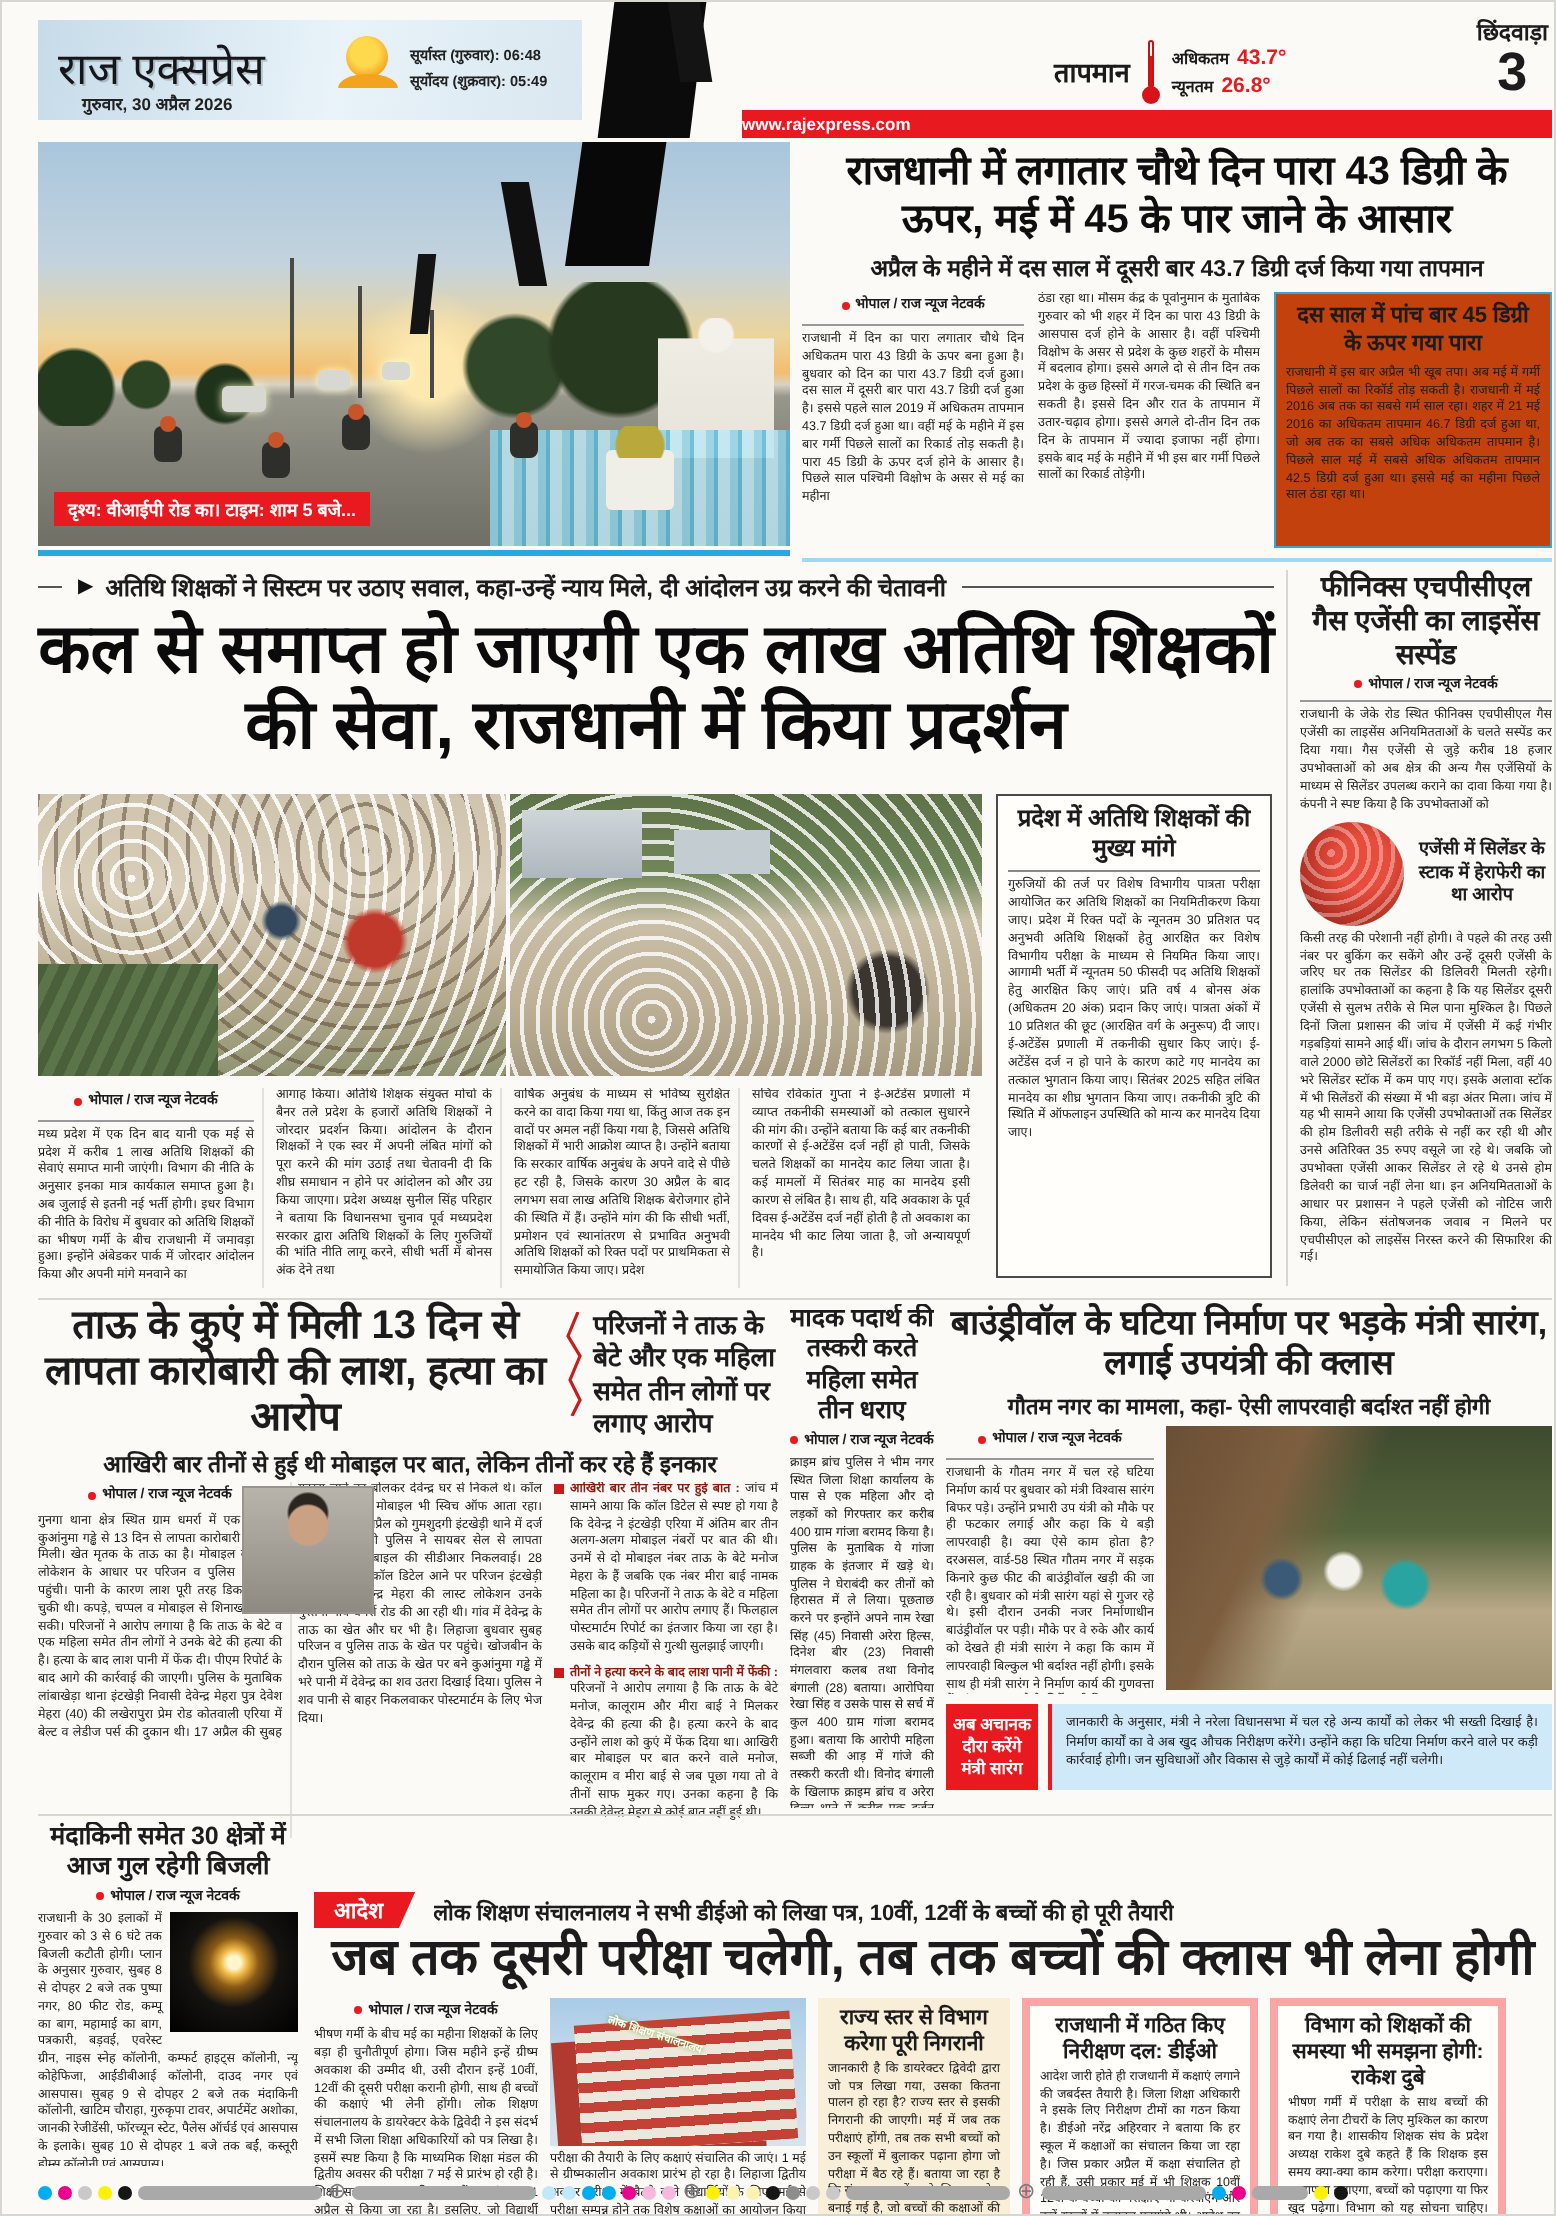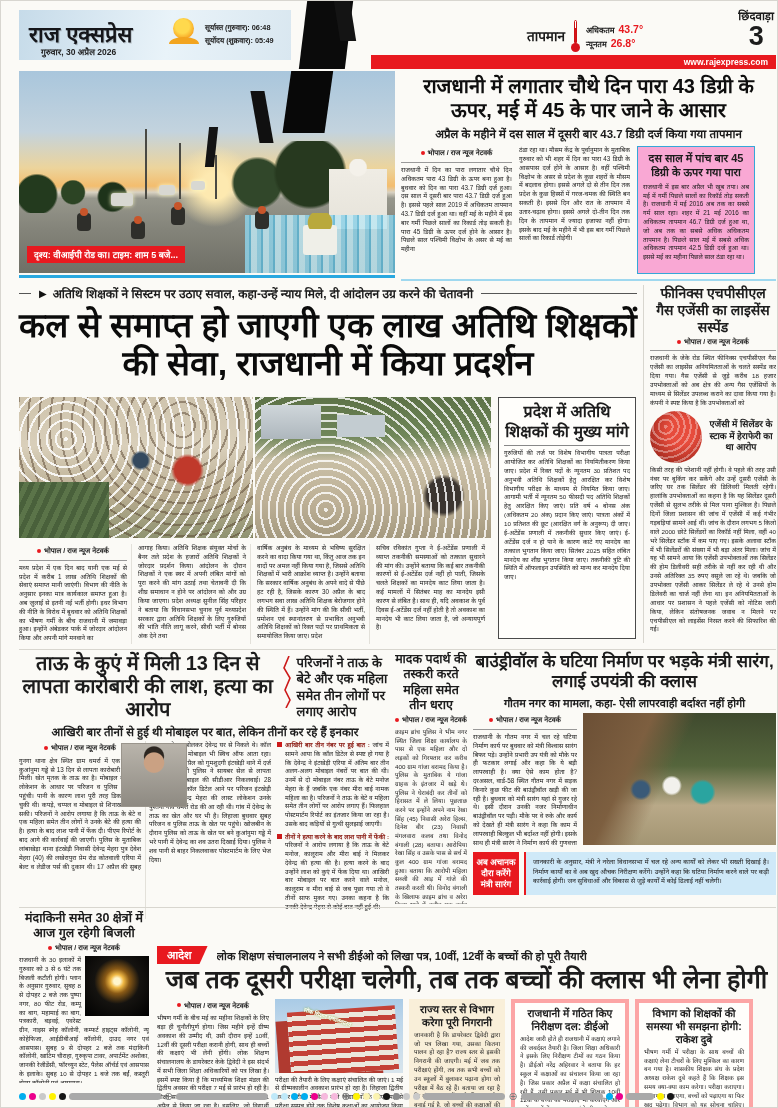--- a/index.html
+++ b/index.html
@@ -4,21 +4,21 @@
 <style>
   * { margin:0; padding:0; box-sizing:border-box; }
   html,body { background:#e9e7e2; }
   body { font-family:"Liberation Sans","DejaVu Sans",sans-serif; color:#1c1c1c; }
   .page { position:relative; width:778px; height:1108px; background:#fbfaf6; margin:0 auto; overflow:hidden; border:1px solid #d8d6d0; }
 
   
   .masthead { position:absolute; left:18px; top:5px; width:757px; height:63px; }
   .mh-left { position:absolute; left:0; top:4px; width:272px; height:50px;
              background:linear-gradient(100deg,#c6dbe9 0%,#e9f3f9 55%,#d9e7f0 100%); }
-  .paper-name { position:absolute; left:10px; top:8px; font-size:22px; font-weight:700; color:#15161a; text-shadow:1px 1px 0 rgba(0,0,0,.18); white-space:nowrap; }
+  .paper-name { position:absolute; left:10px; top:8px; font-size:22px; font-weight:400; color:#15161a; text-shadow:1px 1px 0 rgba(0,0,0,.18); white-space:nowrap; }
   .date-line { position:absolute; left:22px; top:36px; font-size:8.5px; font-weight:bold; color:#222; }
   .sun-icon { position:absolute; left:150px; top:8px; width:30px; height:26px; }
   .sun-core { position:absolute; left:4px; top:0; width:21px; height:21px; border-radius:50%;
               background:radial-gradient(circle at 45% 40%, #ffd94d 0 40%, #f7a120 75%, #ef8b12 100%); }
   .sun-wave { position:absolute; left:0; bottom:0; width:30px; height:7px; background:#f2a41f; border-radius:50% 50% 0 0/100% 100% 0 0; }
   .sun-times { position:absolute; left:186px; top:12px; font-size:7.3px; font-weight:bold; line-height:1.75; color:#222; white-space:nowrap; }
   .black-flag { position:absolute; left:284px; top:-5px; width:46px; height:68px; background:#0b0b0b; transform:skewX(-7deg); }
   .black-flag2 { position:absolute; left:318px; top:-5px; width:16px; height:40px; background:#141414; transform:skewX(9deg); }
   .mh-logo { position:absolute; left:340px; top:0; font-size:43px; font-weight:900; color:#d6131b; white-space:nowrap; letter-spacing:1px; text-shadow:2px 2px 0 rgba(60,0,0,.25); }
   .mh-temp { position:absolute; left:508px; top:14px; display:flex; align-items:center; gap:6px; }
@@ -28,21 +28,21 @@
   .thermo .bulbp { position:absolute; left:0; bottom:0; width:9px; height:9px; border-radius:50%; background:#d6131b; }
   .thermo .mercury{ position:absolute; left:4px; top:8px; width:1.5px; height:17px; background:#d6131b; }
   .temp-rows { display:flex; flex-direction:column; gap:2px; }
   .temp-row { display:flex; gap:4px; align-items:baseline; }
   .temp-lbl { font-size:8px; font-weight:bold; color:#1a1a1a; }
   .temp-val { font-size:10.5px; font-weight:900; color:#e8191f; }
   .mh-city { position:absolute; right:2px; top:2px; text-align:center; }
   .city-name { font-size:11.5px; font-weight:900; }
   .page-num { font-size:27px; font-weight:900; line-height:1; }
   .mh-webbar { position:absolute; left:352px; right:0; top:49px; height:14px; background:#e8191f; color:#fff;
-               font-size:8.5px; font-weight:bold; text-align:right; padding:2px 8px 0 0; }
+               font-size:8.5px; font-weight:bold; text-align:left; padding:2px 8px 0 0; }
 
   
   .street-photo { position:absolute; left:18px; top:70px; width:376px; height:202px; overflow:hidden;
     background:
       radial-gradient(circle at 52% 57%, #fde9b0 0 6%, rgba(253,233,176,0) 18%),
       linear-gradient(180deg,#a9c6dc 0%, #c3d3de 30%, #ecd49c 48%, #f3bd6e 57%, #d9d2c2 60%, #97978c 63%, #84847a 78%, #6f6f66 100%);
   }
   .sp-trees-l { position:absolute; left:0; top:96px; width:120px; height:46px;
     background:radial-gradient(circle at 15% 60%, #233a1e 0 18%, transparent 20%),
                radial-gradient(circle at 45% 55%, #2c4424 0 16%, transparent 18%),
@@ -67,21 +67,21 @@
   .sp-car { position:absolute; width:22px; height:13px; border-radius:3px; background:#d8d8d2; box-shadow:0 0 4px rgba(255,255,200,.9); }
   .street-caption { position:absolute; left:8px; bottom:10px; background:#e8191f; color:#fff; font-size:9px; font-weight:bold; padding:2px 7px; }
   .photo-underline { position:absolute; left:18px; top:274px; width:376px; height:3px; background:#29a8e0; }
 
   
   .weather-art { position:absolute; left:400px; top:74px; width:375px; height:206px; border-bottom:2px solid #9fd8ef; }
   .w-head { font-size:20px; font-weight:900; text-align:center; line-height:1.18; color:#0e0e0e; }
   .w-sub  { font-size:11.5px; font-weight:bold; text-align:center; margin-top:4px; color:#1a1a1a; }
   .w-body { display:flex; gap:7px; margin-top:5px; height:128px; overflow:hidden; }
   .w-col  { width:111px; font-size:6.3px; line-height:1.4; text-align:justify; overflow:hidden; }
-  .w-box  { width:118px; border:1.5px solid #35a7d8; background:#f9a8d4; padding:4px 5px; overflow:hidden; }
+  .w-box  { width:139px; border:1.5px solid #35a7d8; background:#c2410c; padding:4px 5px; overflow:hidden; }
   .w-box-title { font-size:11px; font-weight:900; text-align:center; line-height:1.3; }
   .w-box-text  { font-size:6.3px; line-height:1.4; text-align:justify; margin-top:3px; }
 
   .byline { display:flex; justify-content:center; align-items:center; gap:3px; font-size:7px; font-weight:bold; margin:2px 0 4px; }
   .byline .dot { width:4px; height:4px; border-radius:50%; background:#e8191f; flex:0 0 auto; }
   .rule { border-bottom:1px solid #999; margin:2px 0 3px; }
 
   
   .main-art { position:absolute; left:18px; top:284px; width:757px; height:362px; }
   .kicker { position:relative; width:618px; height:16px; }
@@ -99,21 +99,21 @@
   .protest-a .roof { position:absolute; left:0; bottom:0; width:90px; height:56px;
       background:repeating-linear-gradient(115deg,#49603b 0 5px, #5b7449 5px 10px); }
   .protest-b { position:absolute; left:236px; top:112px; width:236px; height:141px; overflow:hidden;
     background:
       repeating-radial-gradient(circle at 30% 80%, rgba(255,255,255,.8) 0 2px, transparent 2px 8px),
       radial-gradient(circle at 80% 70%, #3b3530 0 8%, transparent 10%),
       linear-gradient(180deg,#5d7247 0%, #70875a 28%, #c9bfa6 45%, #bdb096 75%, #a59a80 100%); }
   .protest-b .bldg { position:absolute; left:6px; top:8px; width:60px; height:34px;
       background:linear-gradient(180deg,#cfd6da,#aeb7bd); box-shadow:70px 4px 0 -6px #c3ccd1; }
   .demands-box { position:absolute; left:479px; top:112px; width:138px; height:242px; border:1.2px solid #4a4a4a; background:#fffefb; padding:4px 5px; overflow:hidden; }
-  .demands-title { font-size:16px; font-weight:900; text-align:center; line-height:1.25; border-bottom:1px solid #888; padding-bottom:3px; }
+  .demands-title { font-size:12px; font-weight:900; text-align:center; line-height:1.25; border-bottom:1px solid #888; padding-bottom:3px; }
   .demands-text { font-size:6.25px; line-height:1.42; text-align:justify; margin-top:3px; }
   .main-body { position:absolute; left:0; top:259px; width:472px; display:flex; gap:6px; height:100px; overflow:hidden; }
   .mb-col { width:113px; font-size:6.3px; line-height:1.4; text-align:justify; overflow:hidden; border-right:1px solid #e3e1da; padding-right:4px; }
   .mb-col:last-child { border-right:none; }
 
   
   .gas-art { position:absolute; left:624px; top:0; width:133px; height:358px; border-left:1px solid #d8d6cf; padding-left:6px; overflow:hidden; }
   .gas-head { font-size:14px; font-weight:900; text-align:center; line-height:1.2; }
   .gas-body { font-size:6.25px; line-height:1.42; text-align:justify; margin-top:2px; }
   .gas-inset { display:flex; gap:4px; align-items:center; margin:3px 0; }

